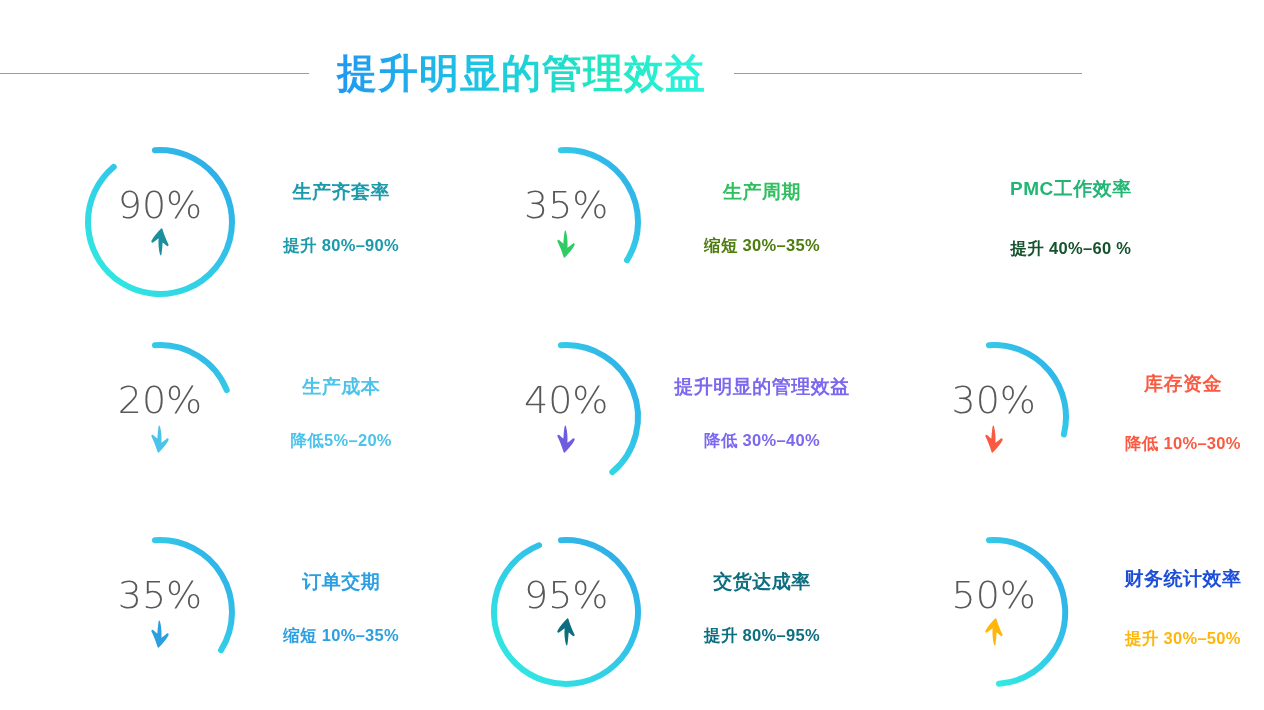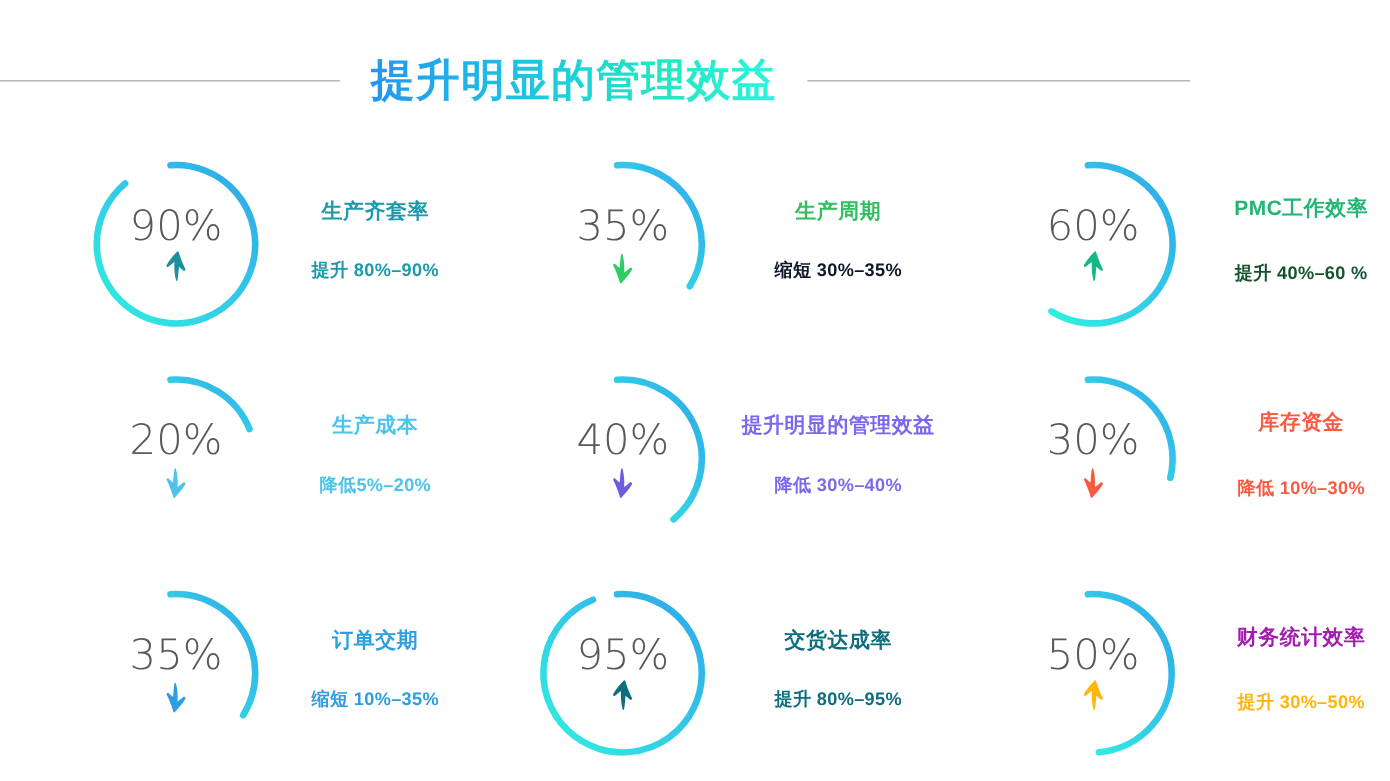--- a/index.html
+++ b/index.html
@@ -180,42 +180,24 @@
       </svg>
       <div class="dial-center">
         <div class="dial-value">35%</div>
         <svg class="dial-arrow" viewBox="0 0 24 30">
           <path d="M10.8 29.4 C14.4 25.8 18.0 21.6 20.4 17.4 C21.3 15.8 19.8 14.7 18.6 15.7 C16.8 17.2 15.0 18.7 13.4 19.8 C13.8 14.6 13.4 8.5 12.0 3.4 C11.7 2.3 10.8 2.4 10.6 3.5 C10.0 6.9 9.6 11.4 9.4 15.6 C8.4 14.9 7.1 13.8 5.4 12.2 C4.3 11.2 2.9 12.3 3.6 13.7 C5.4 17.3 7.8 23.0 9.6 29.0 C9.8 29.8 10.4 29.8 10.8 29.4 Z" fill="#2ecc62"></path>
         </svg>
       </div>
     </div>
     <div class="card-text">
       <div class="card-title" style="color:#2fbf5f">生产周期</div>
-      <div class="card-sub" style="color:#0f172a">缩短 30%–35%</div>
-    </div>
-    </div>
-    <div class="card">
-    <div class="dial-wrap">
-      <svg class="dial-svg" viewBox="0 0 180 180">
-        <defs>
-          <linearGradient id="ringGrad2" x1="0" y1="1" x2="1" y2="0">
-            <stop offset="0%" stop-color="#2ff0df"></stop>
-            <stop offset="55%" stop-color="#33c6e8"></stop>
-            <stop offset="100%" stop-color="#2da7e8"></stop>
-          </linearGradient>
-        </defs>
-        <path d="M 84.98 18.18 A 72 72 0 1 1 51.85 151.06" fill="none" stroke="url(#ringGrad2)" stroke-width="6" stroke-linecap="round"></path>
-      </svg>
-      <div class="dial-center">
-        <div class="dial-value">60%</div>
-        <svg class="dial-arrow" viewBox="0 0 24 30">
-          <path d="M13.2 0.6 C9.6 4.2 6.0 8.4 3.6 12.6 C2.7 14.2 4.2 15.3 5.4 14.3 C7.2 12.8 9.0 11.3 10.6 10.2 C10.2 15.4 10.6 21.5 12.0 26.6 C12.3 27.7 13.2 27.6 13.4 26.5 C14.0 23.1 14.4 18.6 14.6 14.4 C15.6 15.1 16.9 16.2 18.6 17.8 C19.7 18.8 21.1 17.7 20.4 16.3 C18.6 12.7 16.2 7.0 14.4 1.0 C14.2 0.2 13.6 0.2 13.2 0.6 Z" fill="#12b886"></path>
-        </svg>
-      </div>
-    </div>
+      <div class="card-sub" style="color:#4d7c0f">缩短 30%–35%</div>
+    </div>
+    </div>
+    <div class="card">
     <div class="card-text">
       <div class="card-title" style="color:#22b573">PMC工作效率</div>
       <div class="card-sub" style="color:#14532d">提升 40%–60 %</div>
     </div>
     </div>
     <div class="card">
     <div class="dial-wrap">
       <svg class="dial-svg" viewBox="0 0 180 180">
         <defs>
           <linearGradient id="ringGrad3" x1="0" y1="1" x2="1" y2="0">
@@ -347,17 +329,17 @@
         <path d="M 84.98 18.18 A 72 72 0 0 1 95.02 161.82" fill="none" stroke="url(#ringGrad8)" stroke-width="6" stroke-linecap="round"></path>
       </svg>
       <div class="dial-center">
         <div class="dial-value">50%</div>
         <svg class="dial-arrow" viewBox="0 0 24 30">
           <path d="M13.2 0.6 C9.6 4.2 6.0 8.4 3.6 12.6 C2.7 14.2 4.2 15.3 5.4 14.3 C7.2 12.8 9.0 11.3 10.6 10.2 C10.2 15.4 10.6 21.5 12.0 26.6 C12.3 27.7 13.2 27.6 13.4 26.5 C14.0 23.1 14.4 18.6 14.6 14.4 C15.6 15.1 16.9 16.2 18.6 17.8 C19.7 18.8 21.1 17.7 20.4 16.3 C18.6 12.7 16.2 7.0 14.4 1.0 C14.2 0.2 13.6 0.2 13.2 0.6 Z" fill="#ffb60a"></path>
         </svg>
       </div>
     </div>
     <div class="card-text">
-      <div class="card-title" style="color:#a21caf">财务统计效率</div>
+      <div class="card-title" style="color:#1d4ed8">财务统计效率</div>
       <div class="card-sub" style="color:#ffb60a">提升 30%–50%</div>
     </div>
     </div>
   </div>
 
 </body></html>

